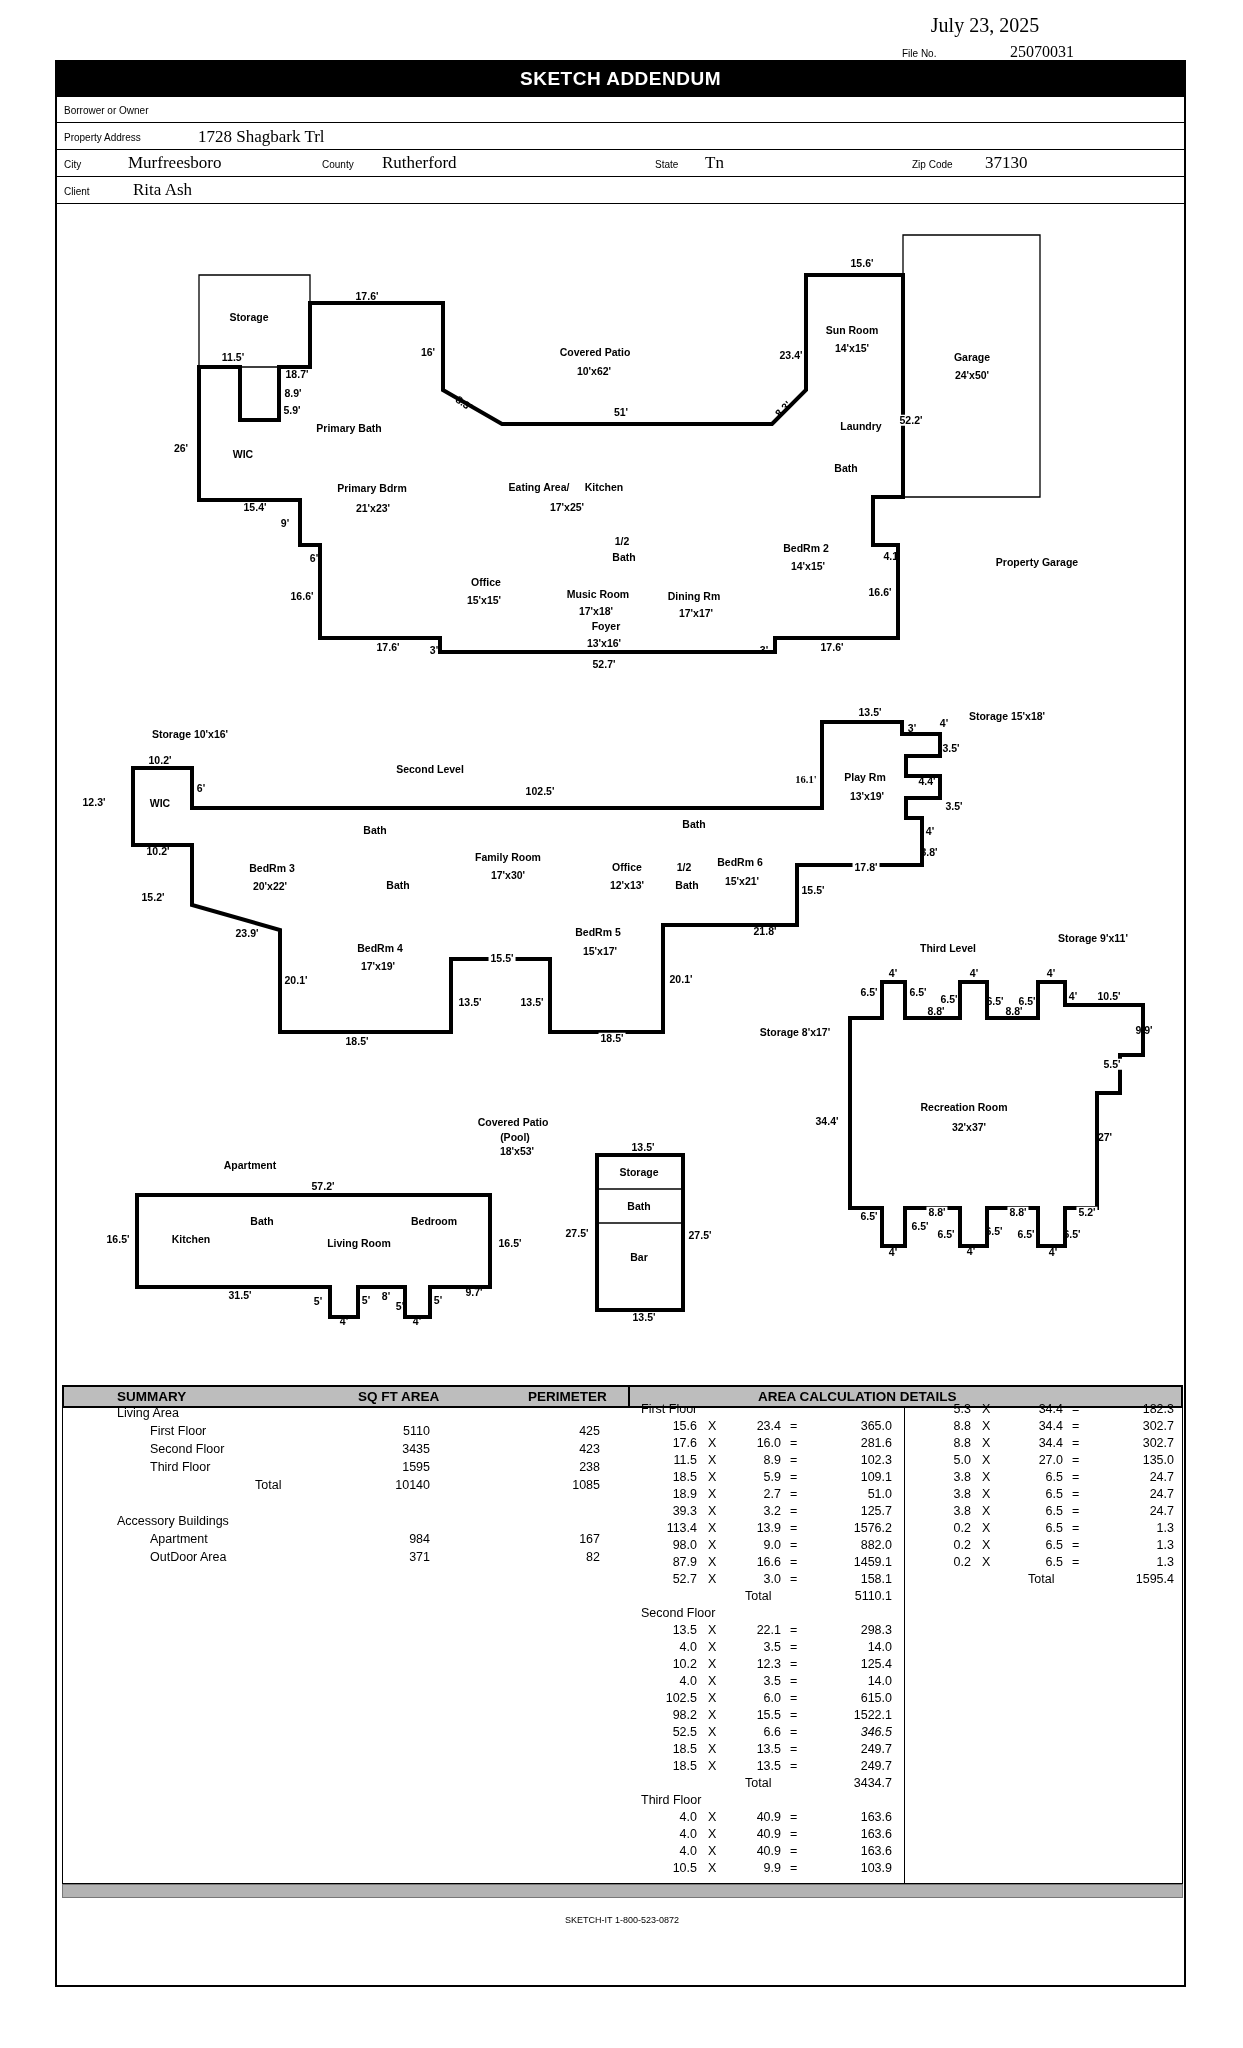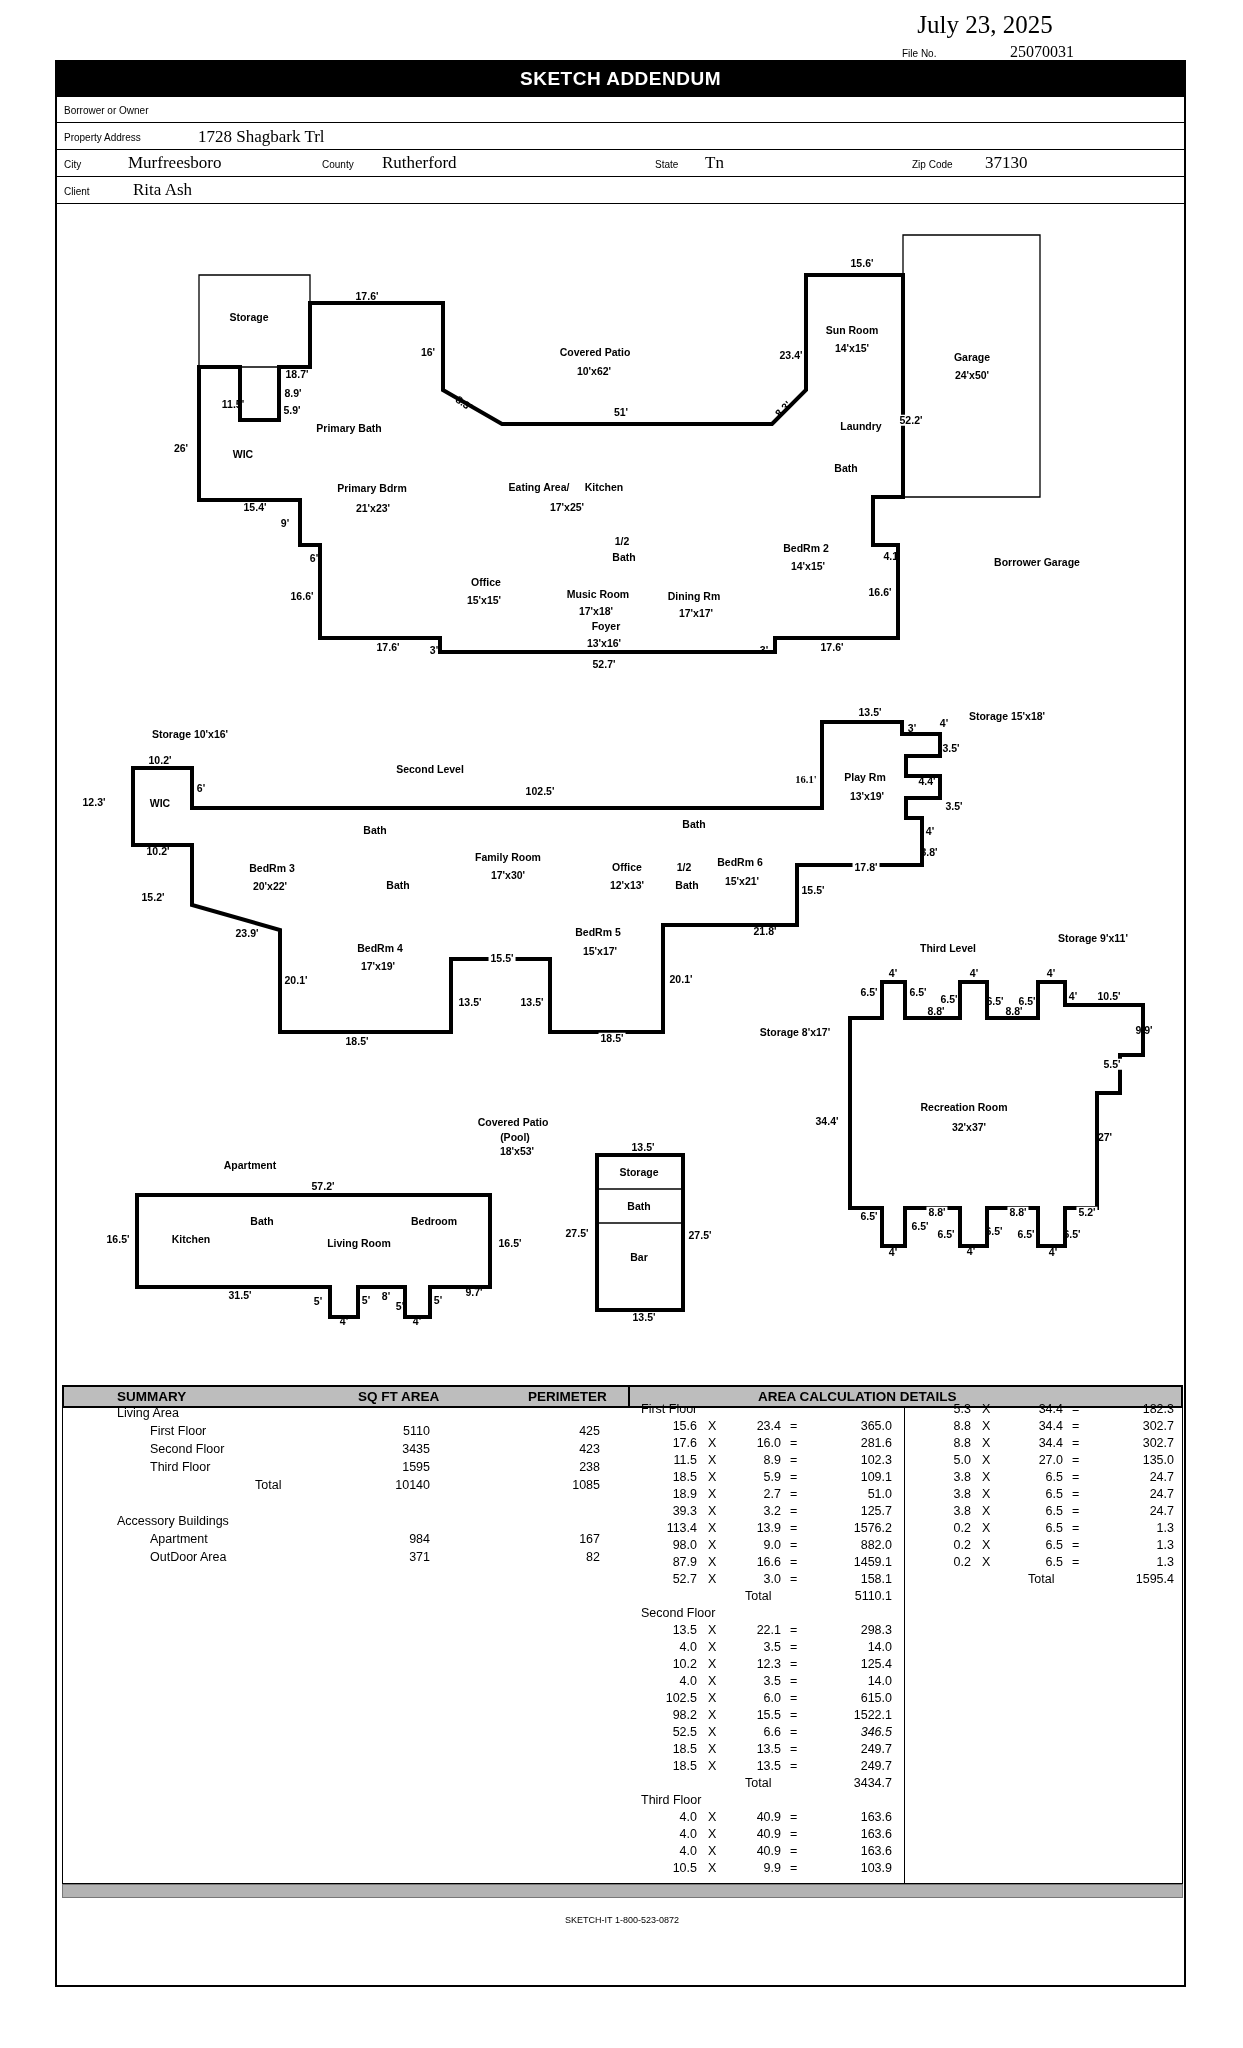--- a/index.html
+++ b/index.html
@@ -7,21 +7,21 @@
        font-family:"Liberation Sans",sans-serif;color:#000;overflow:hidden;}
   .frame{position:absolute;left:55px;top:60px;width:1131px;height:1927px;
          border:2.5px solid #000;box-sizing:border-box;}
   .titlebar{position:absolute;left:55px;top:60px;width:1131px;height:37px;background:#000;
             display:flex;align-items:center;justify-content:center;box-sizing:border-box;}
   .titlebar span{color:#fff;font-weight:bold;font-size:19px;letter-spacing:.5px;}
   .formrow{position:absolute;left:57px;width:1127px;border-bottom:1.3px solid #000;box-sizing:border-box;}
   .flabel{position:absolute;font-size:10px;transform:translateY(-50%);white-space:nowrap;}
   .fvalue{position:absolute;font-family:"Liberation Serif",serif;font-size:17px;
           transform:translateY(-50%);white-space:nowrap;}
-  .date{position:absolute;font-family:"Liberation Serif",serif;font-size:25px;
+  .date{position:absolute;font-family:"Liberation Serif",serif;font-size:20px;
         transform:translate(-50%,-50%);white-space:nowrap;}
   .fileval{position:absolute;font-family:"Liberation Serif",serif;font-size:16px;
         transform:translate(-50%,-50%);white-space:nowrap;}
   .underline{position:absolute;border-top:1.5px solid #000;}
   .lbl{position:absolute;font-size:10.5px;font-weight:bold;white-space:nowrap;
        transform:translate(-50%,-50%);line-height:1;}
   .lbl.bg{background:#fff;padding:0 2px;}
   .cell{position:absolute;font-size:12.5px;white-space:nowrap;transform:translateY(-50%);}
   .num{position:absolute;width:92px;text-align:right;font-size:12.5px;transform:translateY(-50%);}
   .hdrband{position:absolute;background:#bdbdbd;border:2px solid #000;box-sizing:border-box;height:23px;}
@@ -72,41 +72,41 @@
     <path d="M903,235 L1040,235 L1040,497 L903,497 Z" fill="none" stroke="#000000" stroke-width="1.3" stroke-linejoin="miter"></path>
     <path d="M133,768 L192,768 L192,808 L822,808 L822,722 L902,722 L902,734 L940,734 L940,756 L906,756 L906,776 L940,776 L940,798 L906,798 L906,818 L922,818 L922,865 L797,865 L797,925 L663,925 L663,1032 L550,1032 L550,959 L451,959 L451,1032 L280,1032 L280,930 L192,905 L192,845 L133,845 Z" fill="none" stroke="#000000" stroke-width="4" stroke-linejoin="miter"></path>
     <path d="M850,1018 L882,1018 L882,982 L905,982 L905,1018 L960,1018 L960,982 L987,982 L987,1018 L1038,1018 L1038,982 L1065,982 L1065,1005 L1143,1005 L1143,1055 L1120,1055 L1120,1093 L1097,1093 L1097,1208 L1065,1208 L1065,1246 L1038,1246 L1038,1208 L987,1208 L987,1246 L960,1246 L960,1208 L905,1208 L905,1246 L882,1246 L882,1208 L850,1208 Z" fill="none" stroke="#000000" stroke-width="4" stroke-linejoin="miter"></path>
     <path d="M137,1195 L490,1195 L490,1287 L430,1287 L430,1317 L405,1317 L405,1287 L358,1287 L358,1317 L330,1317 L330,1287 L137,1287 Z" fill="none" stroke="#000000" stroke-width="4" stroke-linejoin="miter"></path>
     <path d="M597,1155 L683,1155 L683,1310 L597,1310 Z" fill="none" stroke="#000000" stroke-width="4" stroke-linejoin="miter"></path>
     <path d="M597,1189 L683,1189" fill="none" stroke="#000000" stroke-width="1.3" stroke-linejoin="miter"></path>
     <path d="M597,1223 L683,1223" fill="none" stroke="#000000" stroke-width="1.3" stroke-linejoin="miter"></path>
   </svg>
 <div id="sketch-labels">
     <div class="lbl" style="left: 249px; top: 317px;">Storage</div>
-    <div class="lbl" style="left: 233px; top: 357px; margin-top: 47px;">11.5'</div>
+    <div class="lbl" style="left: 233px; top: 357px;">11.5'</div>
     <div class="lbl" style="left: 367px; top: 296px;">17.6'</div>
     <div class="lbl" style="left: 428px; top: 352px;">16'</div>
     <div class="lbl" style="left: 595px; top: 352px;">Covered Patio</div>
     <div class="lbl" style="left: 594px; top: 371px;">10'x62'</div>
     <div class="lbl" style="left: 464px; top: 403px; transform: translate(-50%, -50%) rotate(35deg);">8.3'</div>
     <div class="lbl" style="left: 621px; top: 412px;">51'</div>
     <div class="lbl" style="left: 783px; top: 409px; transform: translate(-50%, -50%) rotate(-45deg);">8.3'</div>
     <div class="lbl" style="left: 862px; top: 263px;">15.6'</div>
     <div class="lbl" style="left: 852px; top: 330px;">Sun Room</div>
     <div class="lbl" style="left: 852px; top: 348px;">14'x15'</div>
     <div class="lbl" style="left: 791px; top: 355px;">23.4'</div>
     <div class="lbl" style="left: 861px; top: 426px;">Laundry</div>
     <div class="lbl" style="left: 972px; top: 357px;">Garage</div>
     <div class="lbl" style="left: 972px; top: 375px;">24'x50'</div>
     <div class="lbl bg" style="left: 911px; top: 420px;">52.2'</div>
     <div class="lbl" style="left: 846px; top: 468px;">Bath</div>
     <div class="lbl" style="left: 806px; top: 548px;">BedRm 2</div>
     <div class="lbl" style="left: 808px; top: 566px;">14'x15'</div>
     <div class="lbl" style="left: 892px; top: 556px;">4.1'</div>
-    <div class="lbl" style="left: 1037px; top: 562px;">Borrower Garage</div>
+    <div class="lbl" style="left: 1037px; top: 562px;">Property Garage</div>
     <div class="lbl" style="left: 880px; top: 592px;">16.6'</div>
     <div class="lbl" style="left: 832px; top: 647px;">17.6'</div>
     <div class="lbl" style="left: 764px; top: 650px;">3'</div>
     <div class="lbl" style="left: 604px; top: 664px;">52.7'</div>
     <div class="lbl" style="left: 434px; top: 650px;">3'</div>
     <div class="lbl" style="left: 388px; top: 647px;">17.6'</div>
     <div class="lbl" style="left: 302px; top: 596px;">16.6'</div>
     <div class="lbl" style="left: 314px; top: 558px;">6'</div>
     <div class="lbl" style="left: 285px; top: 523px;">9'</div>
     <div class="lbl" style="left: 255px; top: 507px;">15.4'</div>

